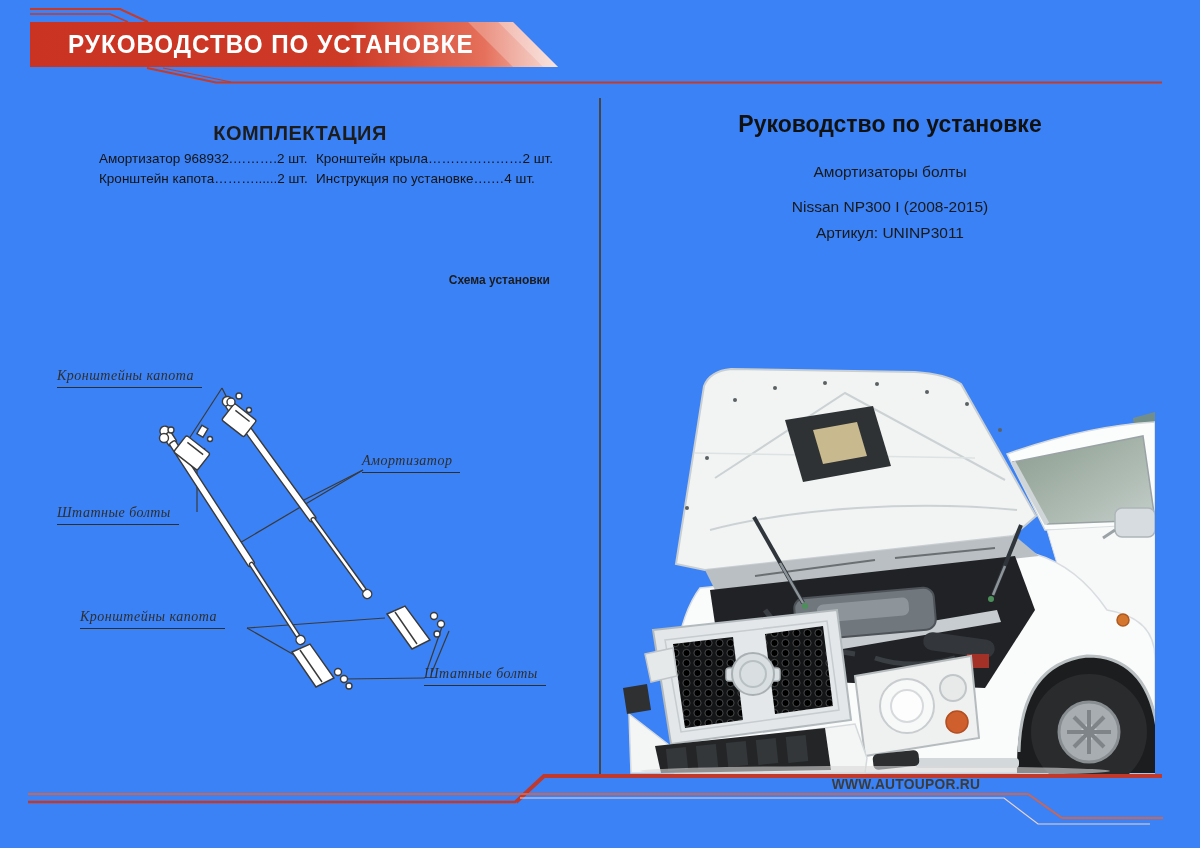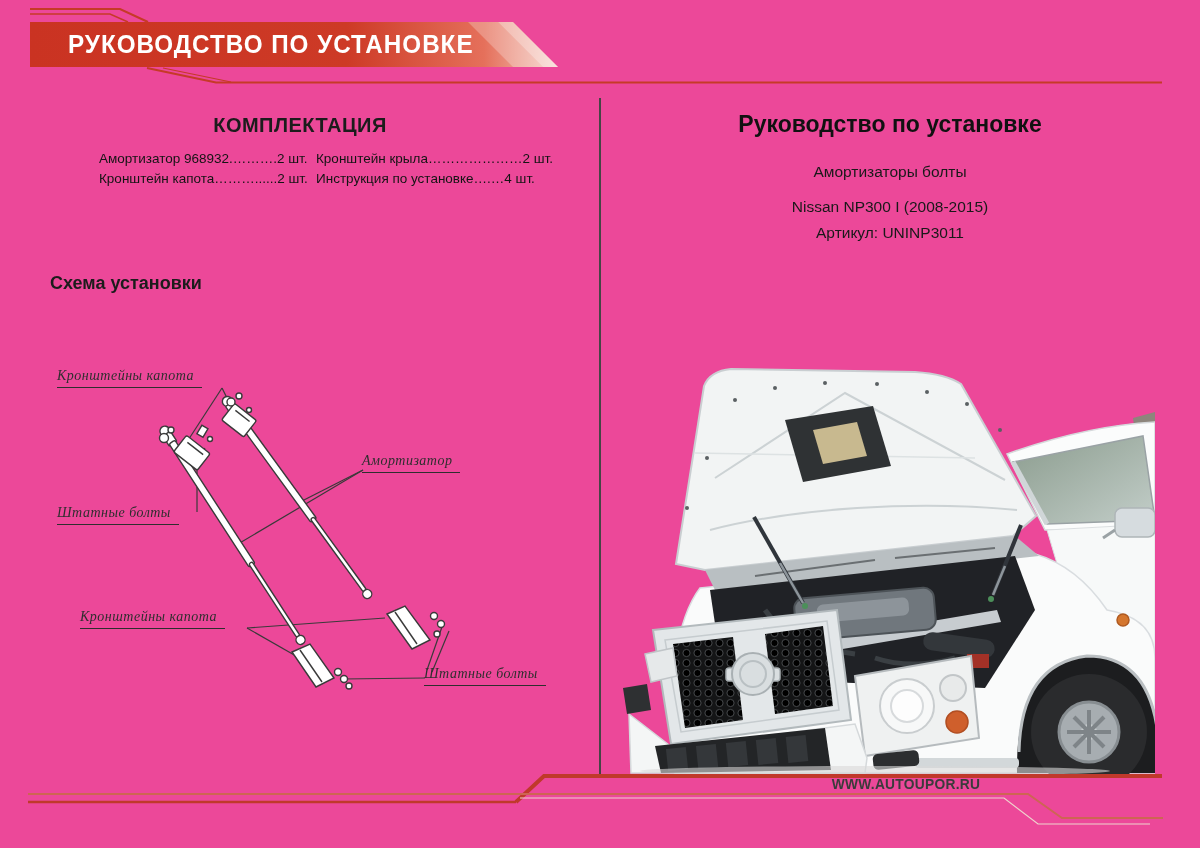--- a/index.html
+++ b/index.html
@@ -1,27 +1,27 @@
 <!DOCTYPE html>
 <html><head>
 <meta charset="utf-8">
 <style>
   html,body{margin:0;padding:0;background:#ffffff;}
-  #page{position:relative;width:1200px;height:848px;background:#ec4899;overflow:hidden;
+  #page{position:relative;width:1200px;height:848px;background:#3b82f6;overflow:hidden;
         font-family:"Liberation Sans",sans-serif;color:#1c1c1c;}
   .abs{position:absolute;}
   
   .banner-title{left:68px;top:30px;font-size:25px;font-weight:bold;color:#ffffff;
     letter-spacing:1px;transform:scaleX(.97);transform-origin:left center;white-space:nowrap;}
   
-  .kit-title{left:50px;top:114px;width:500px;text-align:center;font-size:20px;font-weight:bold;letter-spacing:.5px;}
+  .kit-title{left:50px;top:122px;width:500px;text-align:center;font-size:20px;font-weight:bold;letter-spacing:.5px;}
   .kit-col{top:149px;font-size:13.5px;line-height:20px;white-space:nowrap;color:#141414;}
   .kit-col1{left:62px;margin-left:37px;}
   .kit-col2{left:316px;}
-  .scheme-title{left:50px;top:273px;width:500px;text-align:left;font-size:18px;font-weight:bold;}
+  .scheme-title{left:50px;top:273px;width:500px;text-align:right;font-size:12px;font-weight:bold;}
   
   .dlabel{font-family:"Liberation Serif",serif;font-style:italic;font-size:14px;color:#2e2e2e;
     border-bottom:1.4px solid #2e2e2e;padding:0 8px 1px 0;white-space:nowrap;letter-spacing:.5px;line-height:20px;}
   
   .doc-title{left:610px;top:111px;width:560px;text-align:center;font-size:23px;font-weight:bold;color:#111;}
   .doc-sub{left:610px;width:560px;text-align:center;font-size:15.5px;color:#191919;}
   
   .site{left:700px;top:776px;width:412px;text-align:center;font-size:14.5px;font-weight:bold;
     color:#3b3b3b;letter-spacing:.3px;transform:scaleX(.95);white-space:nowrap;}
   .divider{left:599px;top:98px;width:2px;height:679px;background:#454545;}

